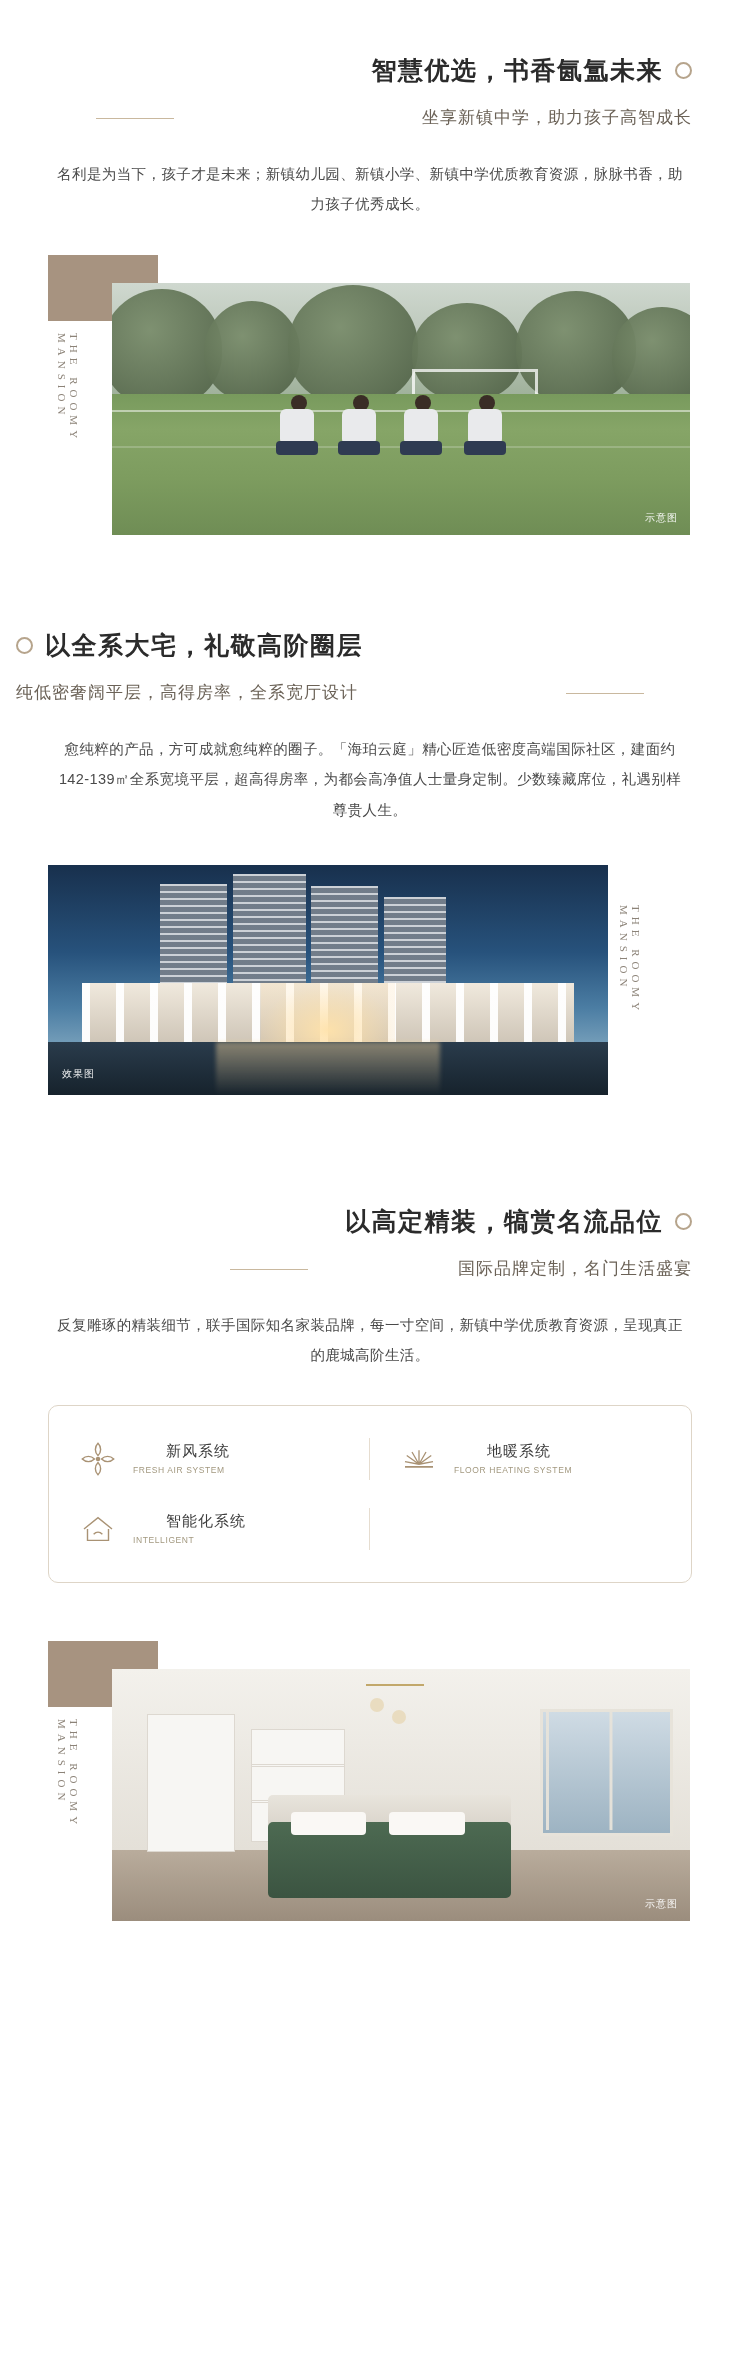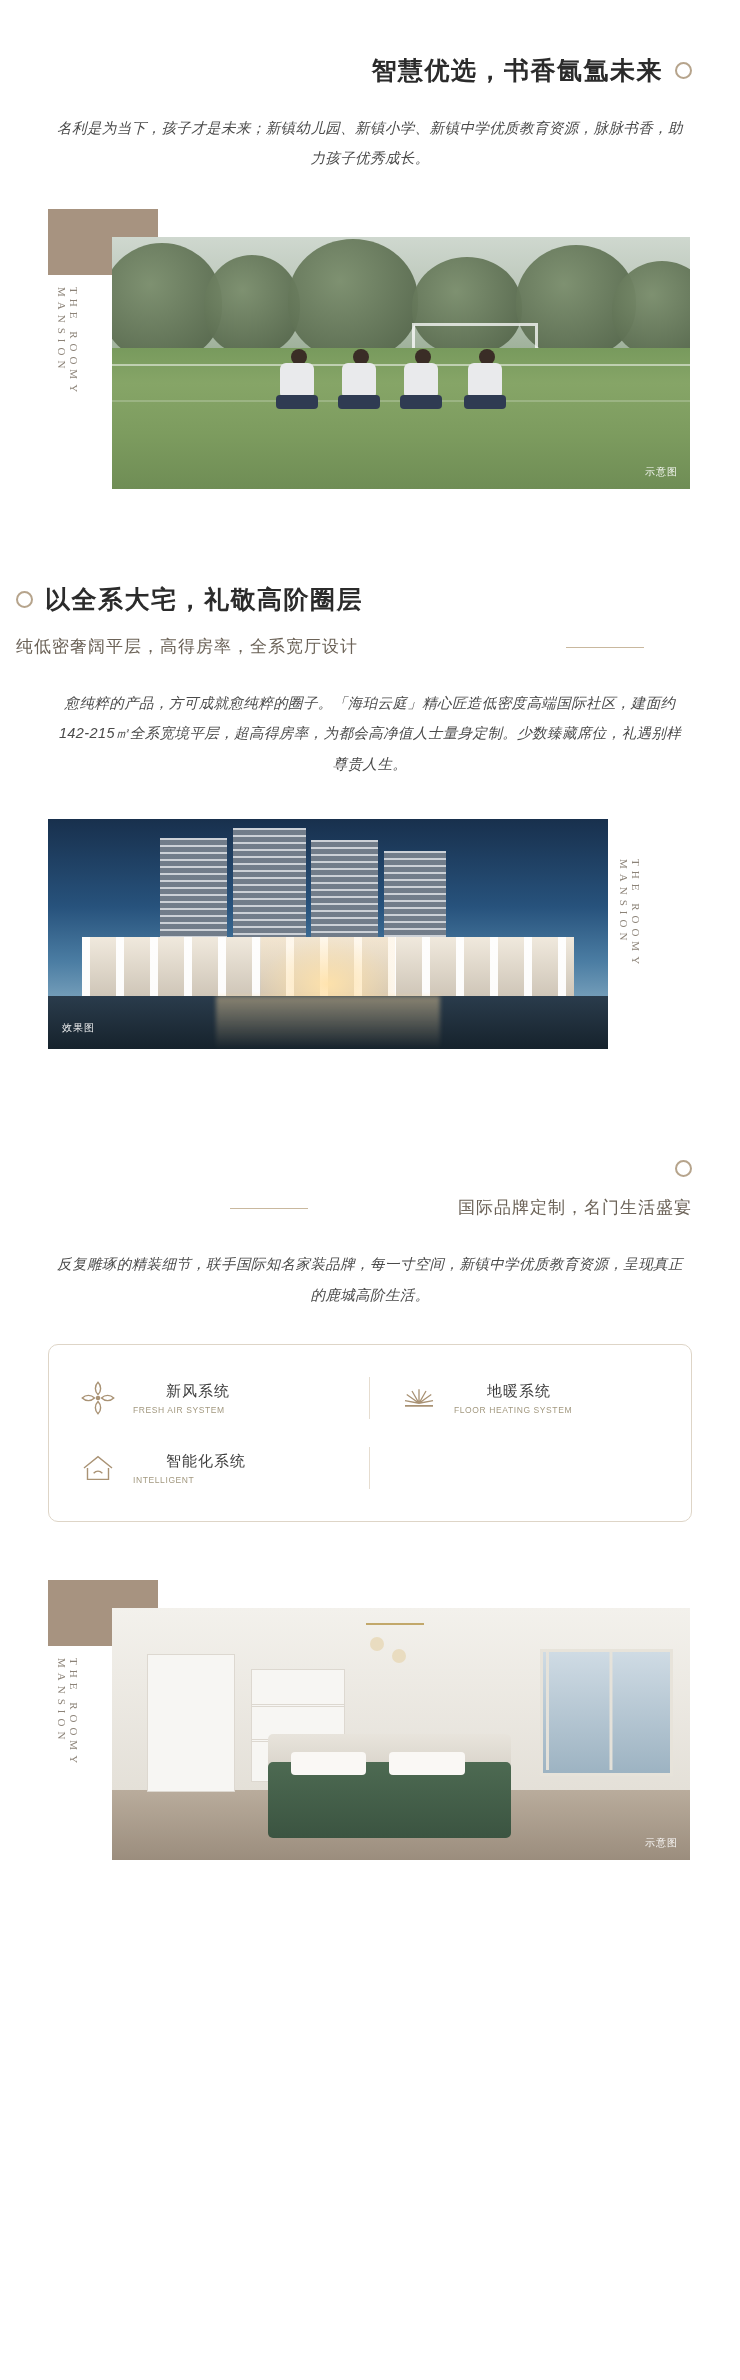--- a/index.html
+++ b/index.html
@@ -78,21 +78,20 @@
   .sub-rule.to-right { right: 48px; }
 
   
   .para {
     margin: 26px 56px 0 56px;
     font-size: 14.5px;
     line-height: 2.1;
     color: #4a4a4a;
     text-align: center;
     letter-spacing: 0.4px;
-    font-style: italic;
   }
 
   
   .figure {
     position: relative;
     margin-top: 36px;
     height: 280px;
   }
   .figure .tan-block {
     position: absolute;
@@ -280,20 +279,24 @@
 
   .bottom-pad { height: 40px; }
 </style>
 </head>
 <body>
 
 <div class="page">
 
   <div class="section-head right">
     <span class="head-title">智慧优选，书香氤氲未来</span><span class="ring right-ring"></span>
+    <div class="sub-wrap">
+      <div class="sub-rule to-left"></div>
+      <span class="head-sub">坐享新镇中学，助力孩子高智成长</span>
+    </div>
   </div>
 
   <p class="para">名利是为当下，孩子才是未来；新镇幼儿园、新镇小学、新镇中学优质教育资源，脉脉书香，助力孩子优秀成长。</p>
 
   <div class="figure" style="height:300px;">
     <div class="tan-block" style="left:48px; top:0; width:110px; height:66px;"></div>
     <div class="vert-label" style="left:56px; top:78px; height:190px;">THE ROOMY MANSION</div>
 
     <div class="photo school-photo">
       <div class="sky"></div>
@@ -333,41 +336,41 @@
   </div>
 
   <div class="section-head left" style="margin-top:74px;">
     <span class="ring left-ring"></span><span class="head-title">以全系大宅，礼敬高阶圈层</span>
     <div class="sub-wrap">
       <span class="head-sub">纯低密奢阔平层，高得房率，全系宽厅设计</span>
       <div class="sub-rule to-right"></div>
     </div>
   </div>
 
-  <p class="para">愈纯粹的产品，方可成就愈纯粹的圈子。「海珀云庭」精心匠造低密度高端国际社区，建面约142-215㎡全系宽境平层，超高得房率，为都会高净值人士量身定制。少数臻藏席位，礼遇别样尊贵人生。</p>
+  <p class="para">愈纯粹的产品，方可成就愈纯粹的圈子。「海珀云庭」精心匠造低密度高端国际社区，建面约142-139㎡全系宽境平层，超高得房率，为都会高净值人士量身定制。少数臻藏席位，礼遇别样尊贵人生。</p>
 
   <div class="figure" style="height:240px; margin-top:40px;">
     <div class="photo bld-photo">
       <div class="bld-sky"></div>
       <div class="tower" style="left:20%; top:8%; width:12%; height:48%;"></div>
       <div class="tower" style="left:33%; top:4%; width:13%; height:52%;"></div>
       <div class="tower" style="left:47%; top:9%; width:12%; height:47%;"></div>
       <div class="tower" style="left:60%; top:14%; width:11%; height:42%;"></div>
       <div class="podium"></div>
       <div class="colonnade"></div>
       <div class="glow"></div>
       <div class="water"></div>
       <div class="water-reflect"></div>
       <div class="img-caption" style="left:14px; bottom:14px;">效果图</div>
     </div>
     <div class="vert-label" style="left:618px; top:40px; height:190px;">THE ROOMY MANSION</div>
   </div>
 
   <div class="section-head right" style="margin-top:100px;">
-    <span class="ring right-ring"></span>
+    <span class="head-title">以高定精装，犒赏名流品位</span><span class="ring right-ring"></span>
     <div class="sub-wrap">
       <div class="sub-rule to-left" style="left:182px;"></div>
       <span class="head-sub">国际品牌定制，名门生活盛宴</span>
     </div>
   </div>
 
   <p class="para">反复雕琢的精装细节，联手国际知名家装品牌，每一寸空间，新镇中学优质教育资源，呈现真正的鹿城高阶生活。</p>
 
   <div class="feature-box">
 

